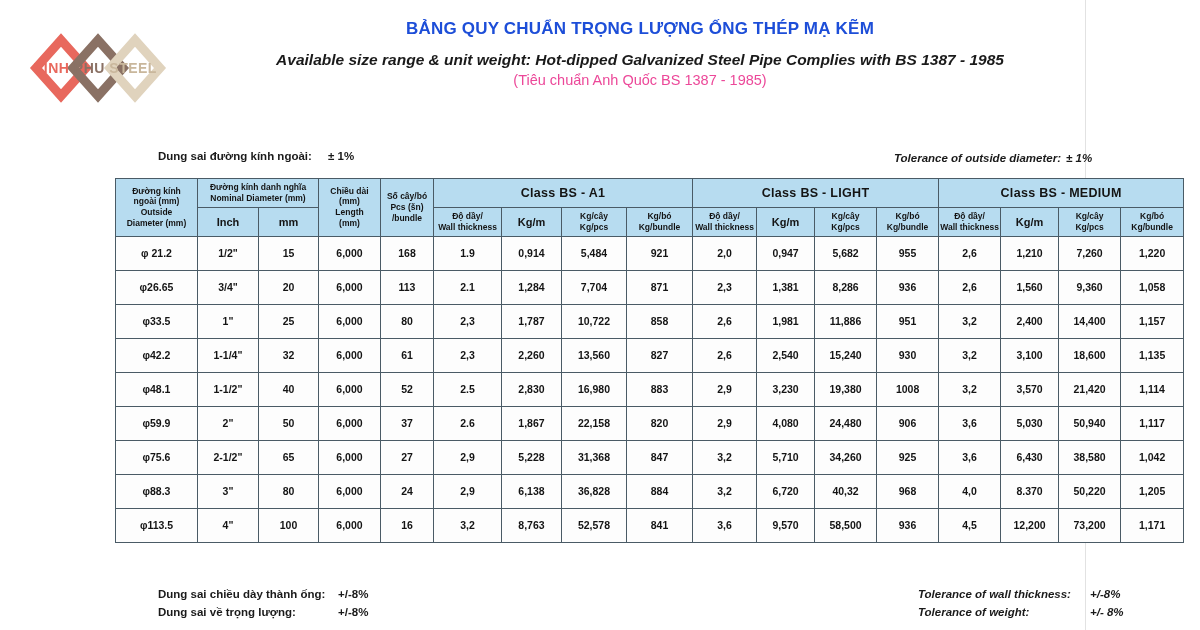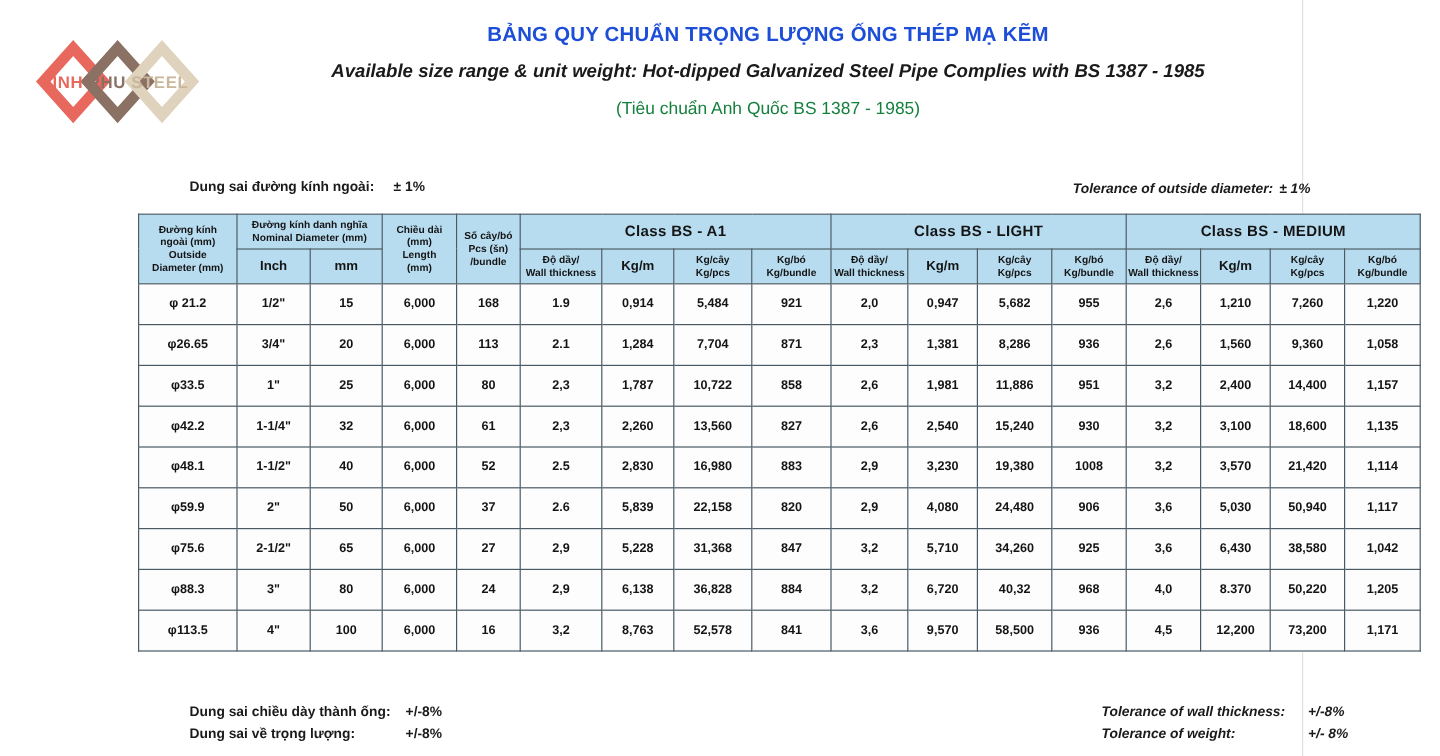--- a/index.html
+++ b/index.html
@@ -51,22 +51,22 @@
     font-size: 15.5px;
     font-weight: bold;
     font-style: italic;
     color: #1a1a1a;
     margin-top: 9px;
     line-height: 1.35;
     white-space: nowrap;
   }
   .title-note {
     font-size: 14.5px;
-    color: #15803d;
-    margin-top: 11px;
+    color: #ec4899;
+    margin-top: 0;
     line-height: 1.35;
   }
 
   
   .note-row {
     position: absolute;
     font-size: 11.5px;
     color: #1a1a1a;
     white-space: nowrap;
   }
@@ -357,21 +357,21 @@
             <td>21,420</td>
             <td>1,114</td>
           </tr>
           <tr>
             <td>φ59.9</td>
             <td>2"</td>
             <td>50</td>
             <td>6,000</td>
             <td>37</td>
             <td>2.6</td>
-            <td>5,839</td>
+            <td>1,867</td>
             <td>22,158</td>
             <td>820</td>
             <td>2,9</td>
             <td>4,080</td>
             <td>24,480</td>
             <td>906</td>
             <td>3,6</td>
             <td>5,030</td>
             <td>50,940</td>
             <td>1,117</td>

